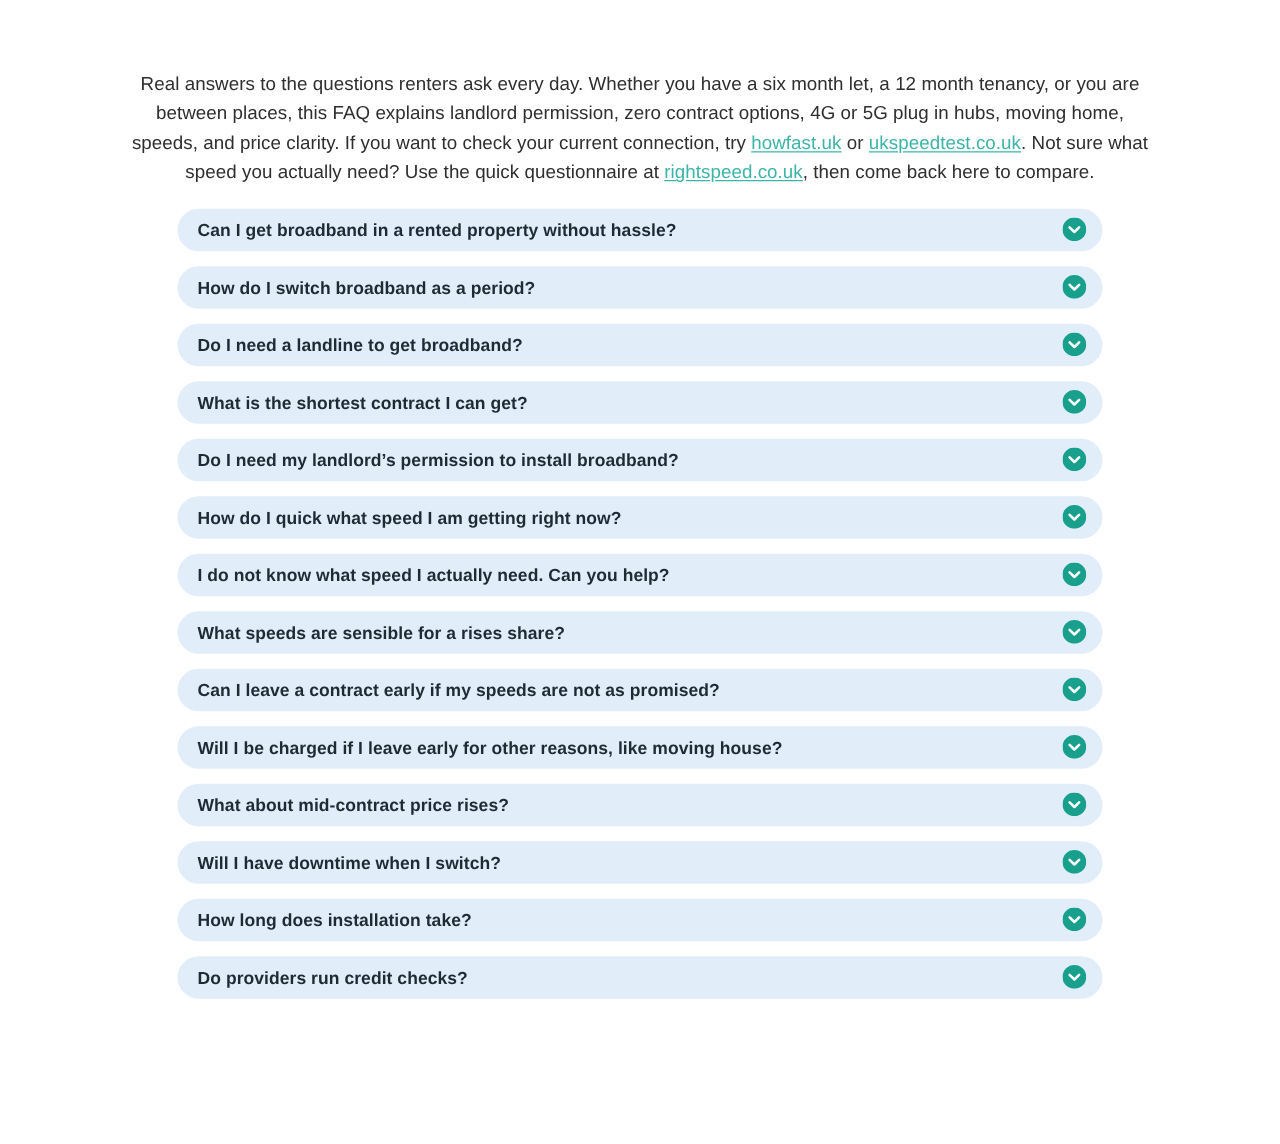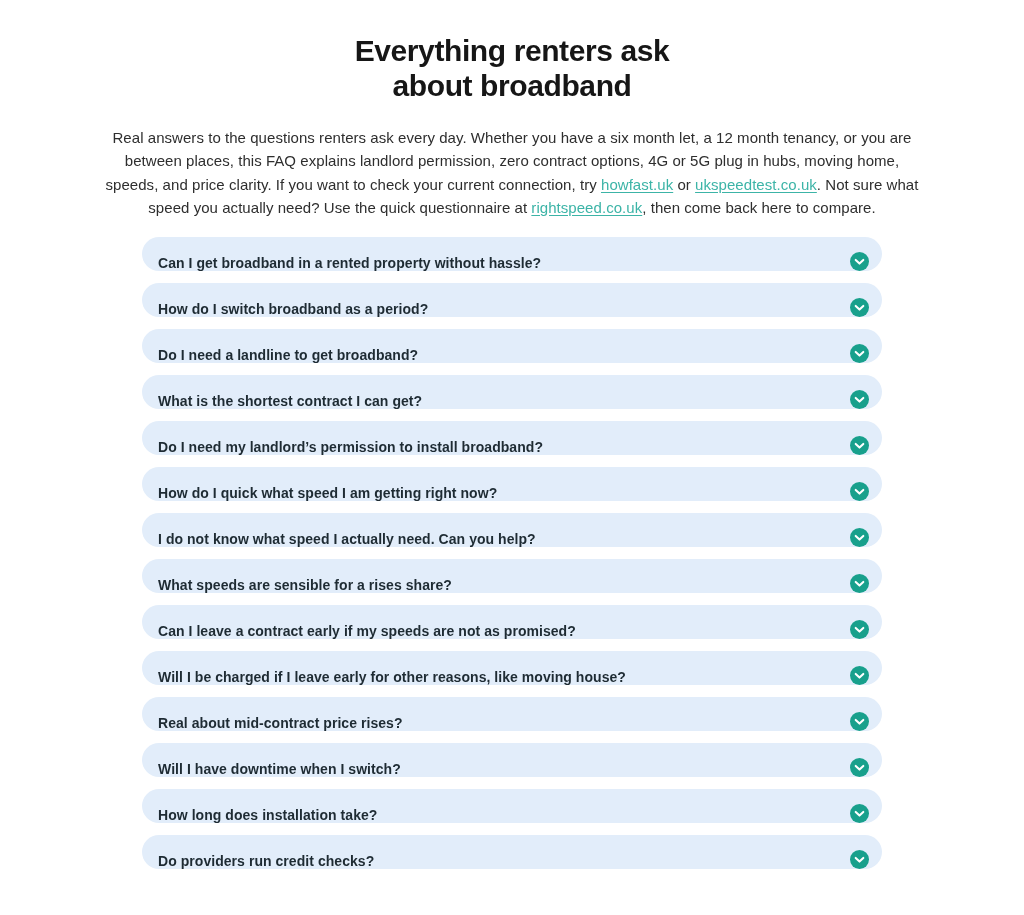--- a/index.html
+++ b/index.html
@@ -40,21 +40,21 @@
     cursor: pointer;
     margin-top: 40px;
   }
 
   .faq-list {
     width: 740px;
     margin: 17px auto 0;
   }
   .faq-item {
     display: flex;
-    align-items: flex-end;
+    align-items: center;
     justify-content: space-between;
     height: 34px;
     background: var(--row-bg, #e2edfa);
     border-radius: 17px;
     padding: 0 13px 0 16px;
     margin-bottom: 12px;
     cursor: pointer;
   }
   .faq-item:last-child { margin-bottom: 3px; }
   .faq-question {
@@ -72,24 +72,20 @@
     align-items: center;
     justify-content: center;
   }
   .chev svg { display: block; }
 </style>
 </head>
 <body>
 
 <div class="page">
 
-  <h1 class="page-title">
-    <span class="title-line">Everything renters ask</span>
-    <span class="title-line">about broadband</span>
-  </h1>
 
   <p class="intro"><span>Real answers to the questions renters ask every day. Whether you have a six month let, a 12 month tenancy, or you are between places, this FAQ explains landlord permission, zero contract options, 4G or 5G plug in hubs, moving home, speeds, and price clarity. If you want to check your current connection, try </span><a href="#">howfast.uk</a><span> or </span><a href="#">ukspeedtest.co.uk</a><span>.  Not sure what speed you actually need?  Use the quick questionnaire at </span><a href="#">rightspeed.co.uk</a><span>, then come back here to compare.</span></p>
 
   <div class="faq-list">
 
       <div class="faq-item">
         <span class="faq-question">Can I get broadband in a rented property without hassle?</span>
         <span class="chev">
           <svg width="19" height="19" viewBox="0 0 24 24" aria-hidden="true">
             <circle cx="12" cy="12" r="12" class="chev-circle" fill="#18a08c"></circle>
@@ -182,21 +178,21 @@
         <span class="faq-question">Will I be charged if I leave early for other reasons, like moving house?</span>
         <span class="chev">
           <svg width="19" height="19" viewBox="0 0 24 24" aria-hidden="true">
             <circle cx="12" cy="12" r="12" class="chev-circle" fill="#18a08c"></circle>
             <path d="M7.2 10l4.8 4.6L16.8 10" fill="none" stroke="#ffffff" stroke-width="2.6" stroke-linecap="round" stroke-linejoin="round"></path>
           </svg>
         </span>
       </div>
 
       <div class="faq-item">
-        <span class="faq-question">Real about mid-contract price rises?</span>
+        <span class="faq-question">What about mid-contract price rises?</span>
         <span class="chev">
           <svg width="19" height="19" viewBox="0 0 24 24" aria-hidden="true">
             <circle cx="12" cy="12" r="12" class="chev-circle" fill="#18a08c"></circle>
             <path d="M7.2 10l4.8 4.6L16.8 10" fill="none" stroke="#ffffff" stroke-width="2.6" stroke-linecap="round" stroke-linejoin="round"></path>
           </svg>
         </span>
       </div>
 
 
       <div class="faq-item">

